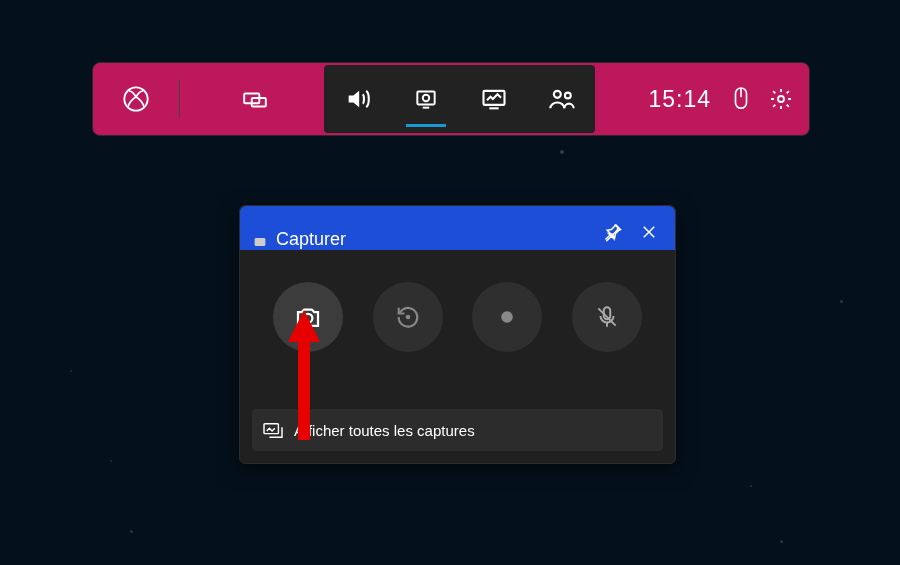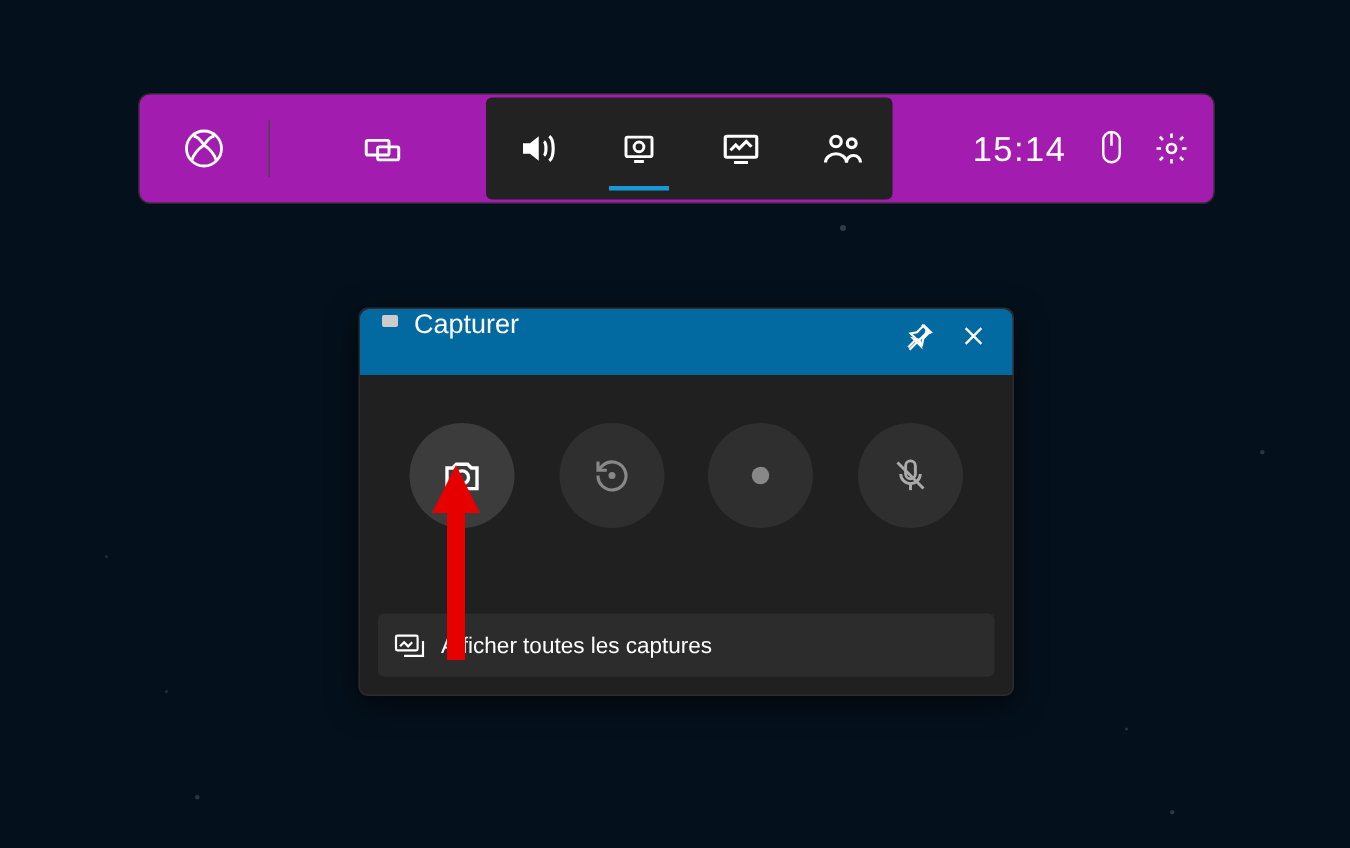--- a/index.html
+++ b/index.html
@@ -5,34 +5,34 @@
   html,body{margin:0;padding:0;width:900px;height:565px;background:#04101b;overflow:hidden;font-family:"Segoe UI",Arial,sans-serif;color:#fff;}
   .star{position:absolute;background:#4a5b6b;border-radius:50%;}
   .s1{width:4px;height:4px;left:560px;top:150px;opacity:.6}
   .s2{width:3px;height:3px;left:840px;top:300px;opacity:.5}
   .s3{width:2px;height:2px;left:70px;top:370px;opacity:.4}
   .s4{width:3px;height:3px;left:130px;top:530px;opacity:.5}
   .s5{width:2px;height:2px;left:750px;top:485px;opacity:.5}
   .s6{width:3px;height:3px;left:780px;top:540px;opacity:.5}
   .s7{width:2px;height:2px;left:110px;top:460px;opacity:.4}
 
-  .gamebar{position:absolute;left:92px;top:62px;width:716px;height:72px;background:#a21caf;border:1px solid #2a2a2a;border-radius:8px;display:flex;align-items:stretch;gap:33px;}
+  .gamebar{position:absolute;left:92px;top:62px;width:716px;height:72px;background:#be185d;border:1px solid #2a2a2a;border-radius:8px;display:flex;align-items:stretch;gap:33px;}
   .gb-left{display:flex;align-items:center;}
   .gb-xbox{width:86px;display:flex;align-items:center;justify-content:center;}
   .gb-sep{width:1px;height:38px;background:#444;align-self:center;margin-right:8px;}
   .gb-mid{flex:1;display:flex;align-items:stretch;background:#222;margin:2px 2px 2px 2px;border-radius:4px;}
   .gb-btn{flex:1;display:flex;align-items:center;justify-content:center;position:relative;cursor:pointer;}
   .gb-btn.active::after{content:"";position:absolute;bottom:6px;left:50%;transform:translateX(-50%);width:40px;height:3px;background:#1899d6;}
   .gb-right{display:flex;align-items:center;padding:0 8px;}
   .gb-time{font-size:23px;font-weight:400;letter-spacing:1px;padding:0 10px;}
   .gb-icon-btn{width:40px;height:40px;display:flex;align-items:center;justify-content:center;cursor:pointer;}
   .gb-w-btn{width:68px;display:flex;align-items:center;justify-content:center;}
 
   .capwin{position:absolute;left:239px;top:205px;width:435px;height:257px;background:#202020;border:1px solid #2c2c2c;border-radius:6px;box-shadow:0 6px 20px rgba(0,0,0,.5);}
-  .cap-title{height:44px;background:#0369a1;display:flex;align-items:flex-start;padding:0 8px 0 12px;border-radius:6px 6px 0 0;}
+  .cap-title{height:44px;background:#1d4ed8;display:flex;align-items:flex-end;padding:0 8px 0 12px;border-radius:6px 6px 0 0;}
   .cap-title-text{font-size:18px;margin-left:8px;flex:1;}
   .cap-tt-btn{width:36px;height:36px;display:flex;align-items:center;justify-content:center;cursor:pointer;}
   .cap-body{display:flex;justify-content:space-around;align-items:center;padding:32px 18px 58px 18px;}
   .round-btn{width:70px;height:70px;border-radius:50%;background:#2f2f2f;display:flex;align-items:center;justify-content:center;cursor:pointer;}
   .round-btn.hl{background:#3c3c3c;}
   .cap-footer{position:absolute;left:12px;right:12px;bottom:12px;height:42px;background:#2c2c2c;border-radius:4px;display:flex;align-items:center;padding:0 10px;cursor:pointer;}
   .cap-footer-text{font-size:15px;margin-left:10px;}
 
   
   .arrow{position:absolute;left:284px;top:310px;width:40px;height:130px;pointer-events:none;}

